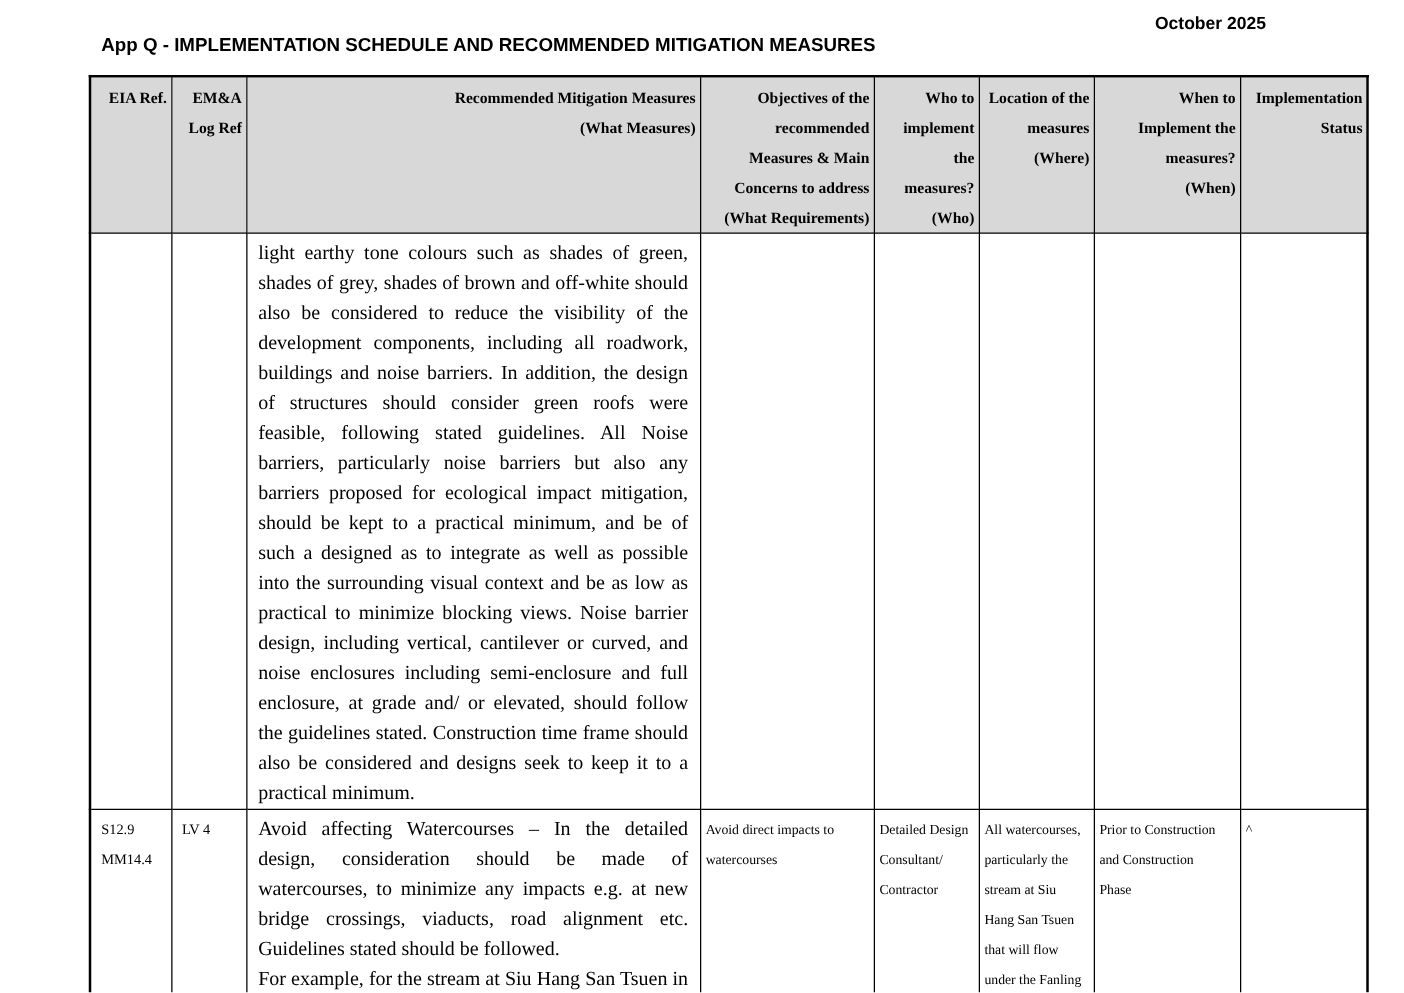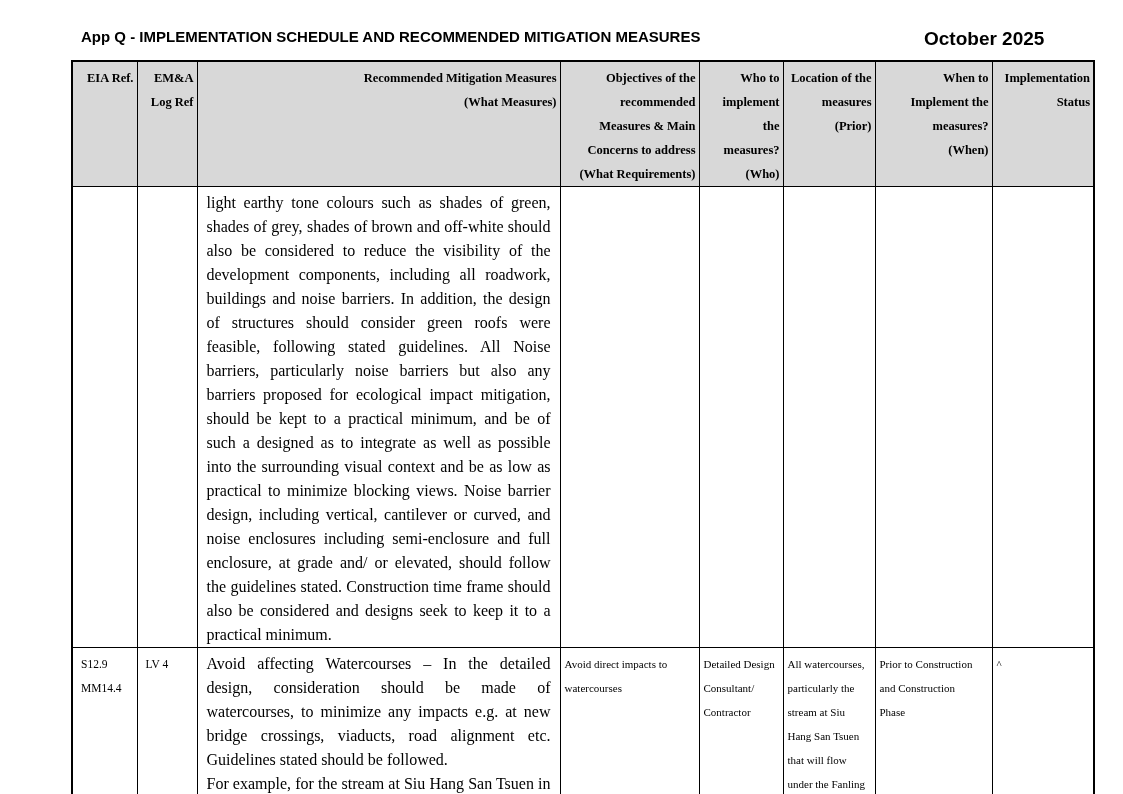--- a/index.html
+++ b/index.html
@@ -22,24 +22,24 @@
     left: 45px;
     top: 28px;
     font-family: "Liberation Sans", sans-serif;
     font-weight: bold;
     font-size: 15px;
     white-space: nowrap;
   }
   .doc-date {
     position: absolute;
     left: 888px;
-    top: 28px;
+    top: 10px;
     font-family: "Liberation Sans", sans-serif;
     font-weight: bold;
-    font-size: 19px;
+    font-size: 14px;
     white-space: nowrap;
   }
   table.schedule {
     position: absolute;
     left: 35px;
     top: 60px;
     width: 1022px;
     border-collapse: collapse;
     table-layout: fixed;
     border: 2px solid #000;
@@ -121,21 +121,21 @@
 Measures &amp; Main
 Concerns to address
 (What Requirements)</th>
         <th>Who to
 implement
 the
 measures?
 (Who)</th>
         <th>Location of the
 measures
-(Prior)</th>
+(Where)</th>
         <th>When to
 Implement the
 measures?
 (When)</th>
         <th>Implementation
 Status</th>
       </tr>
     </thead>
     <tbody>
       <tr class="body-row-1">

